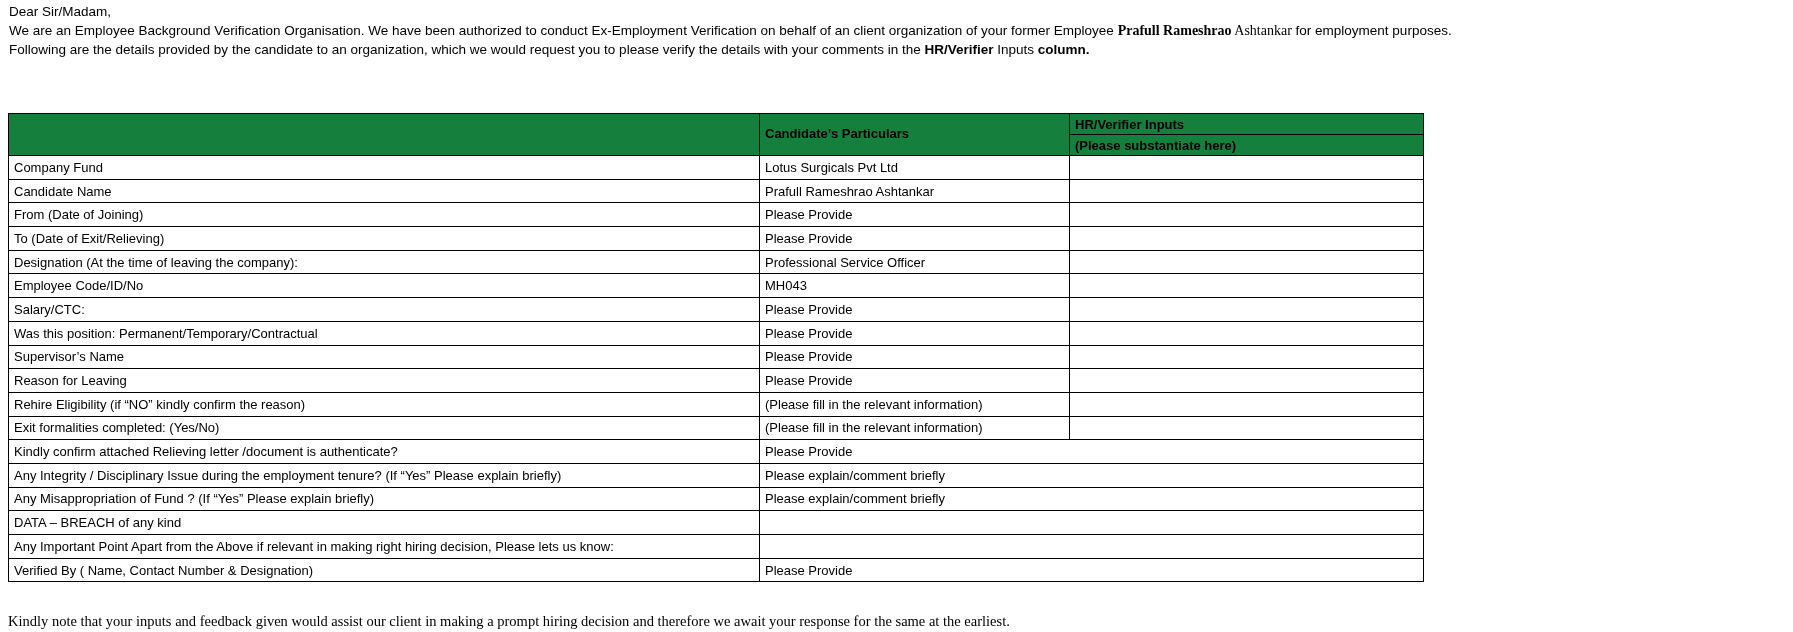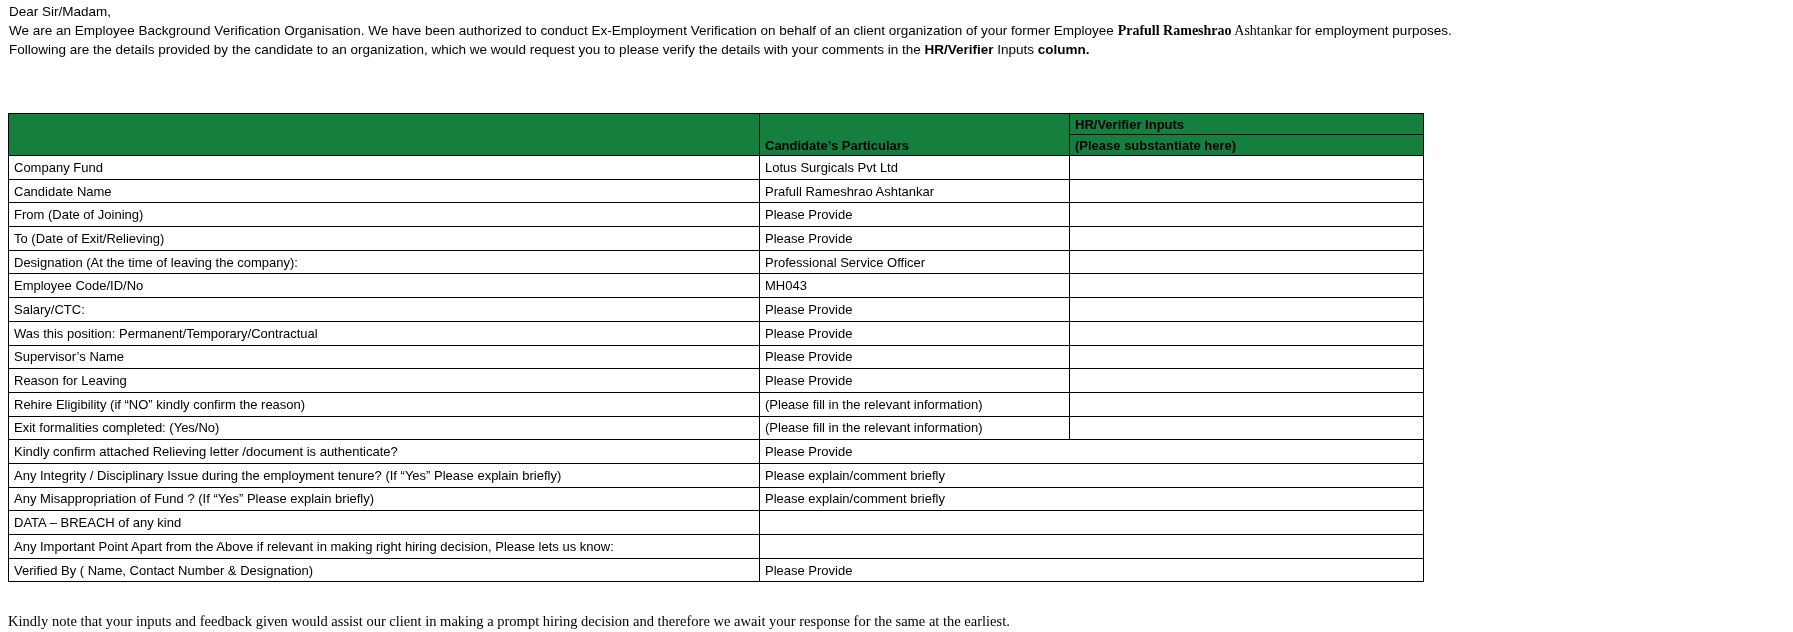--- a/index.html
+++ b/index.html
@@ -31,21 +31,21 @@
     padding: 0 5px;
     white-space: nowrap; overflow: hidden;
     vertical-align: middle;
     height: 22.7px;
   }
   table.verif tr.hrow td {
     background: #15803d;
     font-weight: bold;
     height: 20px;
   }
-  table.verif td.cp { vertical-align: bottom; padding-bottom: 2px; }
+  table.verif td.cp { vertical-align: bottom; padding-bottom: 14px; }
   table.verif td.lbl.bold-row { font-weight: normal; }
   .footer {
     position: absolute; left: 8px; top: 601px;
     font-family: "Liberation Serif", serif;
     font-size: 14.5px; white-space: nowrap; margin-top: 12px;
   }
 </style>
 </head>
 <body>
 

